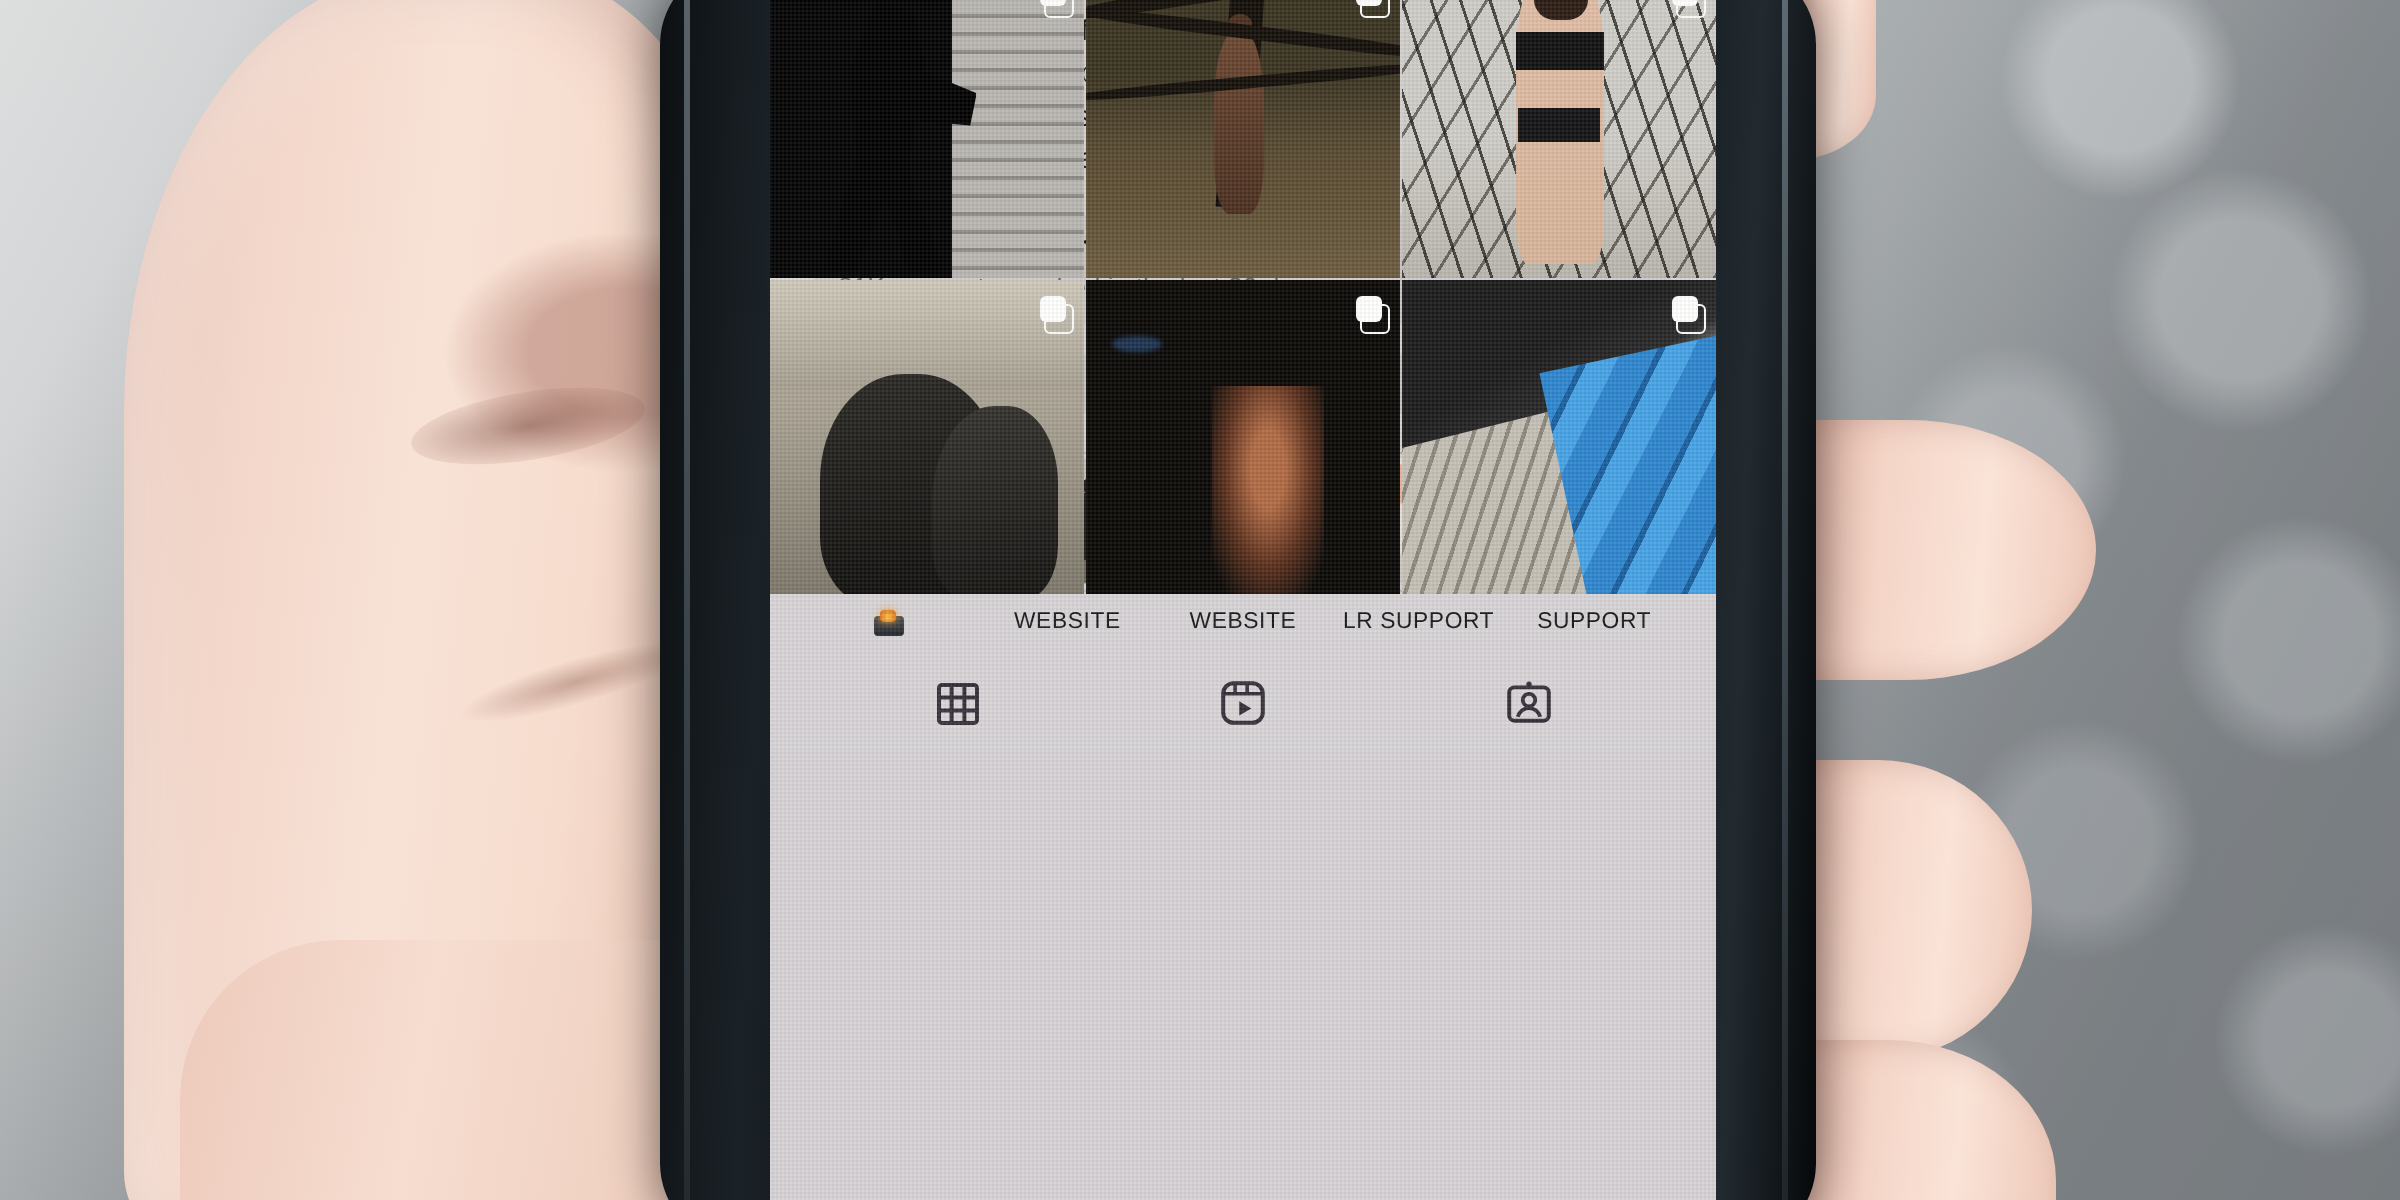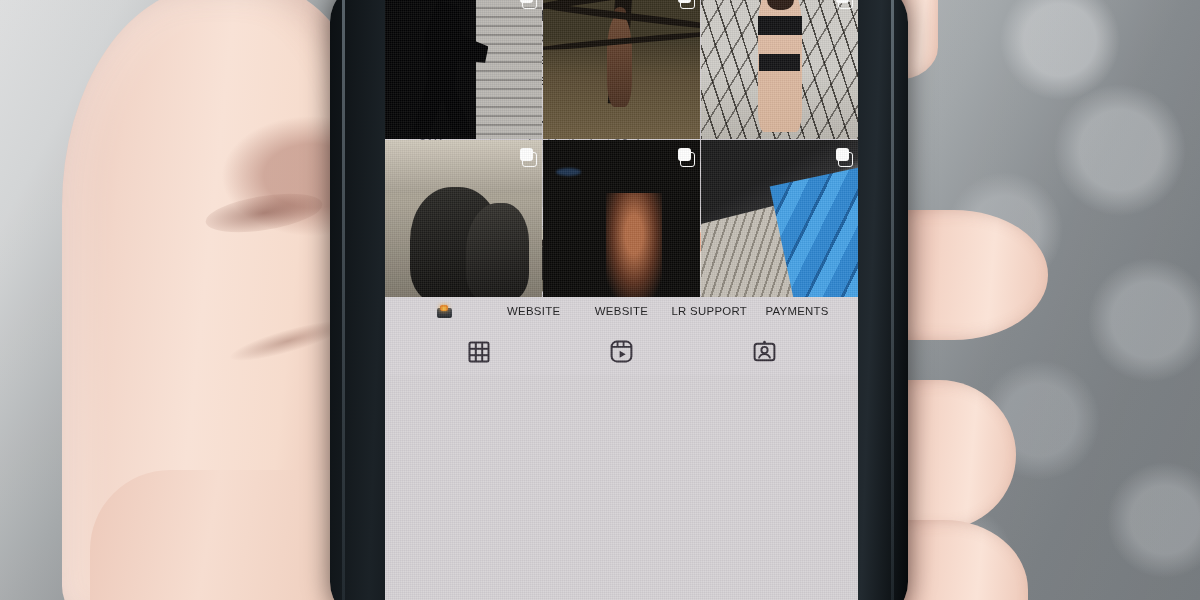--- a/index.html
+++ b/index.html
@@ -388,21 +388,21 @@
 
           <div class="hl">
             <div class="hl-ring">
               <div class="hl-img t-sup">
                 <span class="mtn a"></span>
                   <span class="mtn b"></span>
                   <span class="mtn c"></span>
                   <span class="lake"></span>
               </div>
             </div>
-            <div class="hl-label">PAYMENTS</div>
+            <div class="hl-label">SUPPORT</div>
           </div>
 
         </div>
 
         <div class="tabs">
           <div class="tab">
             <svg width="24" height="24" viewBox="0 0 24 24">
               <rect x="2.5" y="2.5" width="19" height="19" rx="1.5" fill="none" stroke="#35303a" stroke-width="2"></rect>
               <line x1="8.8" y1="2.5" x2="8.8" y2="21.5" stroke="#35303a" stroke-width="2"></line>
               <line x1="15.2" y1="2.5" x2="15.2" y2="21.5" stroke="#35303a" stroke-width="2"></line>

